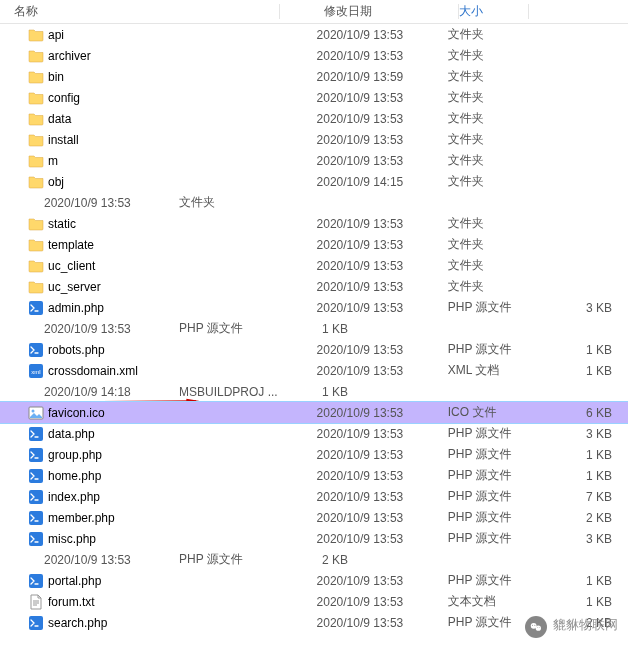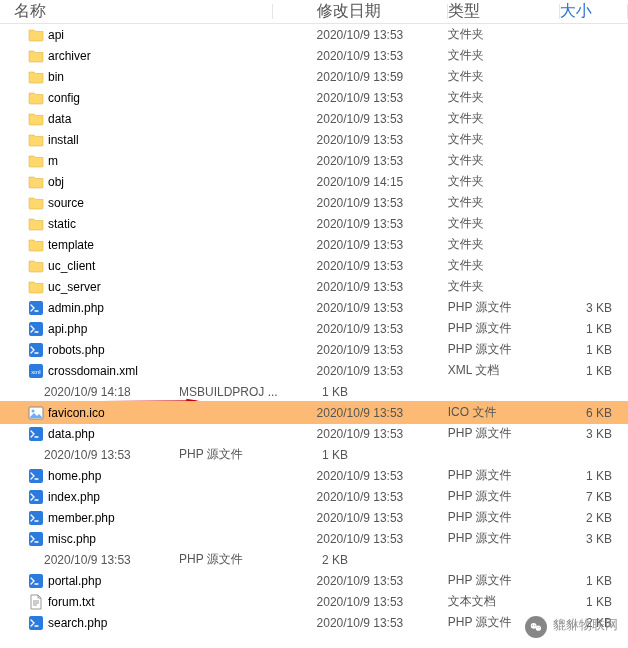--- a/index.html
+++ b/index.html
@@ -18,21 +18,21 @@
     border-bottom: 1px solid #e5e5e5;
     height: 24px;
     align-items: center;
   }
   .col-name { width: 280px; padding-left: 14px; }
   .col-date { width: 135px; margin-left: 44px; }
   .col-type { width: 115px; }
   .col-size { width: 70px; text-align: right; padding-right: 4px; }
   .header .col {
     color: #555;
-    font-size: 16px;
+    font-size: 12px;
     position: relative;
     height: 100%;
     display: flex;
     align-items: center;
   }
   .header .col::after {
     content: "";
     position: absolute;
     right: 0; top: 4px; bottom: 4px;
     width: 1px;
@@ -41,21 +41,21 @@
   .header .col-size { color: #2971c9; }
   .rows { }
   .row {
     display: flex;
     align-items: center;
     height: 21px;
     padding-left: 0;
     position: relative;
   }
   .row.selected {
-    background: #fdba74;
+    background: #c4b5fd;
     outline: 1px solid #99d1ff;
   }
   .row .cell { overflow: hidden; white-space: nowrap; text-overflow: ellipsis; }
   .row .col-name {
     display: flex;
     align-items: center;
     gap: 4px;
   }
   .icon-wrap {
     width: 16px; height: 16px;
@@ -112,23 +112,20 @@
 </head>
 <body>
 
 <div class="header">
   <div class="col col-name">
       <span>名称</span>
     </div>
   <div class="col col-date">
       <span>修改日期</span>
     </div>
-  <div class="col col-type">
-      <span>类型</span>
-    </div>
   <div class="col col-size">
       <span>大小</span>
     </div>
 </div>
 
 <div class="rows" id="rows">
     <div class="row">
       <div class="cell col-name">
         <span class="icon-wrap">
           <svg width="16" height="16" viewBox="0 0 16 16">
@@ -226,28 +223,20 @@
             <path d="M1 3h5l1.5 1.5H15v8.5a1 1 0 0 1-1 1H2a1 1 0 0 1-1-1V3z" fill="#ffd86b" stroke="#d9a741" stroke-width="0.5"></path>
           </svg>
         </span>
         <span class="filename">obj</span>
       </div>
       <div class="cell col-date date">2020/10/9 14:15</div>
       <div class="cell col-type type">文件夹</div>
       <div class="cell col-size size"></div>
     </div>
     <div class="row">
-      <div class="cell col-name">
-        <span class="icon-wrap">
-          <svg width="16" height="16" viewBox="0 0 16 16">
-            <path d="M1 3h5l1.5 1.5H15v8.5a1 1 0 0 1-1 1H2a1 1 0 0 1-1-1V3z" fill="#ffd86b" stroke="#d9a741" stroke-width="0.5"></path>
-          </svg>
-        </span>
-        <span class="filename">source</span>
-      </div>
       <div class="cell col-date date">2020/10/9 13:53</div>
       <div class="cell col-type type">文件夹</div>
       <div class="cell col-size size"></div>
     </div>
     <div class="row">
       <div class="cell col-name">
         <span class="icon-wrap">
           <svg width="16" height="16" viewBox="0 0 16 16">
             <path d="M1 3h5l1.5 1.5H15v8.5a1 1 0 0 1-1 1H2a1 1 0 0 1-1-1V3z" fill="#ffd86b" stroke="#d9a741" stroke-width="0.5"></path>
           </svg>
@@ -305,29 +294,20 @@
             <path d="M3 5l3 3-3 3M7 11h3" stroke="#fff" stroke-width="1.3" fill="none" stroke-linecap="round"></path>
           </svg>
         </span>
         <span class="filename">admin.php</span>
       </div>
       <div class="cell col-date date">2020/10/9 13:53</div>
       <div class="cell col-type type">PHP 源文件</div>
       <div class="cell col-size size">3 KB</div>
     </div>
     <div class="row">
-      <div class="cell col-name">
-        <span class="icon-wrap">
-          <svg width="16" height="16" viewBox="0 0 16 16">
-            <rect x="1" y="1" width="14" height="14" rx="2" fill="#2b7bde"></rect>
-            <path d="M3 5l3 3-3 3M7 11h3" stroke="#fff" stroke-width="1.3" fill="none" stroke-linecap="round"></path>
-          </svg>
-        </span>
-        <span class="filename">api.php</span>
-      </div>
       <div class="cell col-date date">2020/10/9 13:53</div>
       <div class="cell col-type type">PHP 源文件</div>
       <div class="cell col-size size">1 KB</div>
     </div>
     <div class="row">
       <div class="cell col-name">
         <span class="icon-wrap">
           <svg width="16" height="16" viewBox="0 0 16 16">
             <rect x="1" y="1" width="14" height="14" rx="2" fill="#2b7bde"></rect>
             <path d="M3 5l3 3-3 3M7 11h3" stroke="#fff" stroke-width="1.3" fill="none" stroke-linecap="round"></path>
@@ -382,20 +362,29 @@
             <path d="M3 5l3 3-3 3M7 11h3" stroke="#fff" stroke-width="1.3" fill="none" stroke-linecap="round"></path>
           </svg>
         </span>
         <span class="filename">data.php</span>
       </div>
       <div class="cell col-date date">2020/10/9 13:53</div>
       <div class="cell col-type type">PHP 源文件</div>
       <div class="cell col-size size">3 KB</div>
     </div>
     <div class="row">
+      <div class="cell col-name">
+        <span class="icon-wrap">
+          <svg width="16" height="16" viewBox="0 0 16 16">
+            <rect x="1" y="1" width="14" height="14" rx="2" fill="#2b7bde"></rect>
+            <path d="M3 5l3 3-3 3M7 11h3" stroke="#fff" stroke-width="1.3" fill="none" stroke-linecap="round"></path>
+          </svg>
+        </span>
+        <span class="filename">group.php</span>
+      </div>
       <div class="cell col-date date">2020/10/9 13:53</div>
       <div class="cell col-type type">PHP 源文件</div>
       <div class="cell col-size size">1 KB</div>
     </div>
     <div class="row">
       <div class="cell col-name">
         <span class="icon-wrap">
           <svg width="16" height="16" viewBox="0 0 16 16">
             <rect x="1" y="1" width="14" height="14" rx="2" fill="#2b7bde"></rect>
             <path d="M3 5l3 3-3 3M7 11h3" stroke="#fff" stroke-width="1.3" fill="none" stroke-linecap="round"></path>

